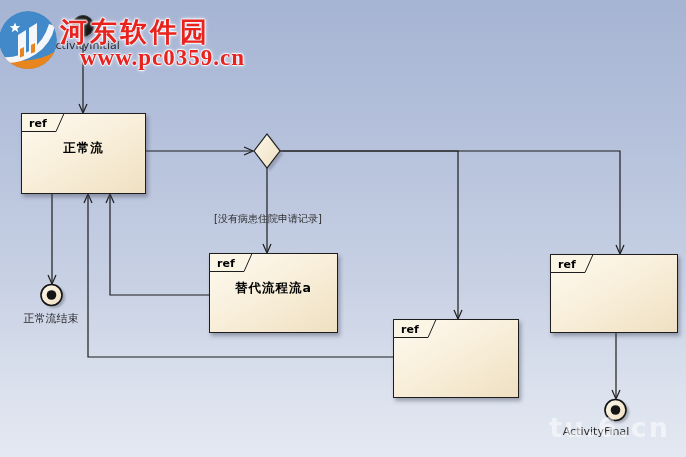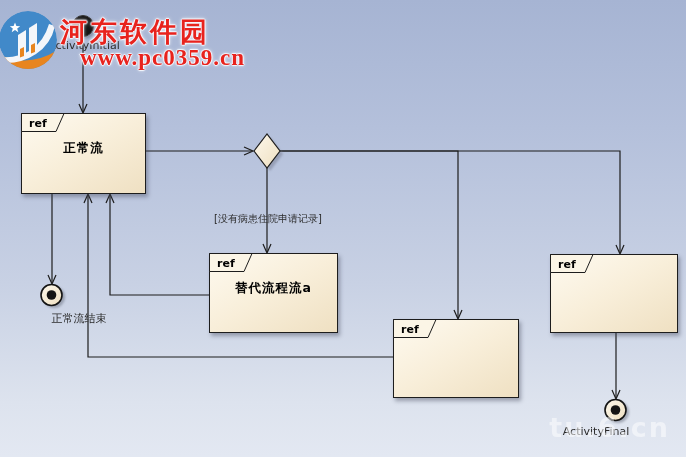--- a/index.html
+++ b/index.html
@@ -156,21 +156,21 @@
 
   <div class="frame" style="left:550px;top:254px;width:128px;height:79px;">
     <svg class="ref-tag" width="48" height="20">
       <path d="M0.5,0.5 L43,0.5 L35,18.5 L0.5,18.5 Z" fill="#fbf5e6" stroke="#1d1d1d" stroke-width="1"></path>
       <text x="8" y="14" font-size="11" font-weight="bold" fill="#000">ref</text>
     </svg>
   </div>
 
   <div class="node-label" style="left:84px;top:39px;">ActivityInitial</div>
   <div class="guard-label" style="left:268px;top:212px;">[没有病患住院申请记录]</div>
-  <div class="node-label" style="left:51px;top:311px;margin-left:28px;">正常流结束</div>
+  <div class="node-label" style="left:51px;top:311px;">正常流结束</div>
   <div class="node-label" style="left:596px;top:425px;text-align:right;">ActivityFinal</div>
 
   <svg class="logo" width="62" height="62" viewBox="0 0 62 62" xmlns="http://www.w3.org/2000/svg">
     <defs>
         <clipPath id="logoClip">
           <circle cx="30" cy="31" r="29"></circle>
         </clipPath>
       </defs>
     <g clip-path="url(#logoClip)">
       <circle cx="30" cy="31" r="29" fill="#4189c9"></circle>

